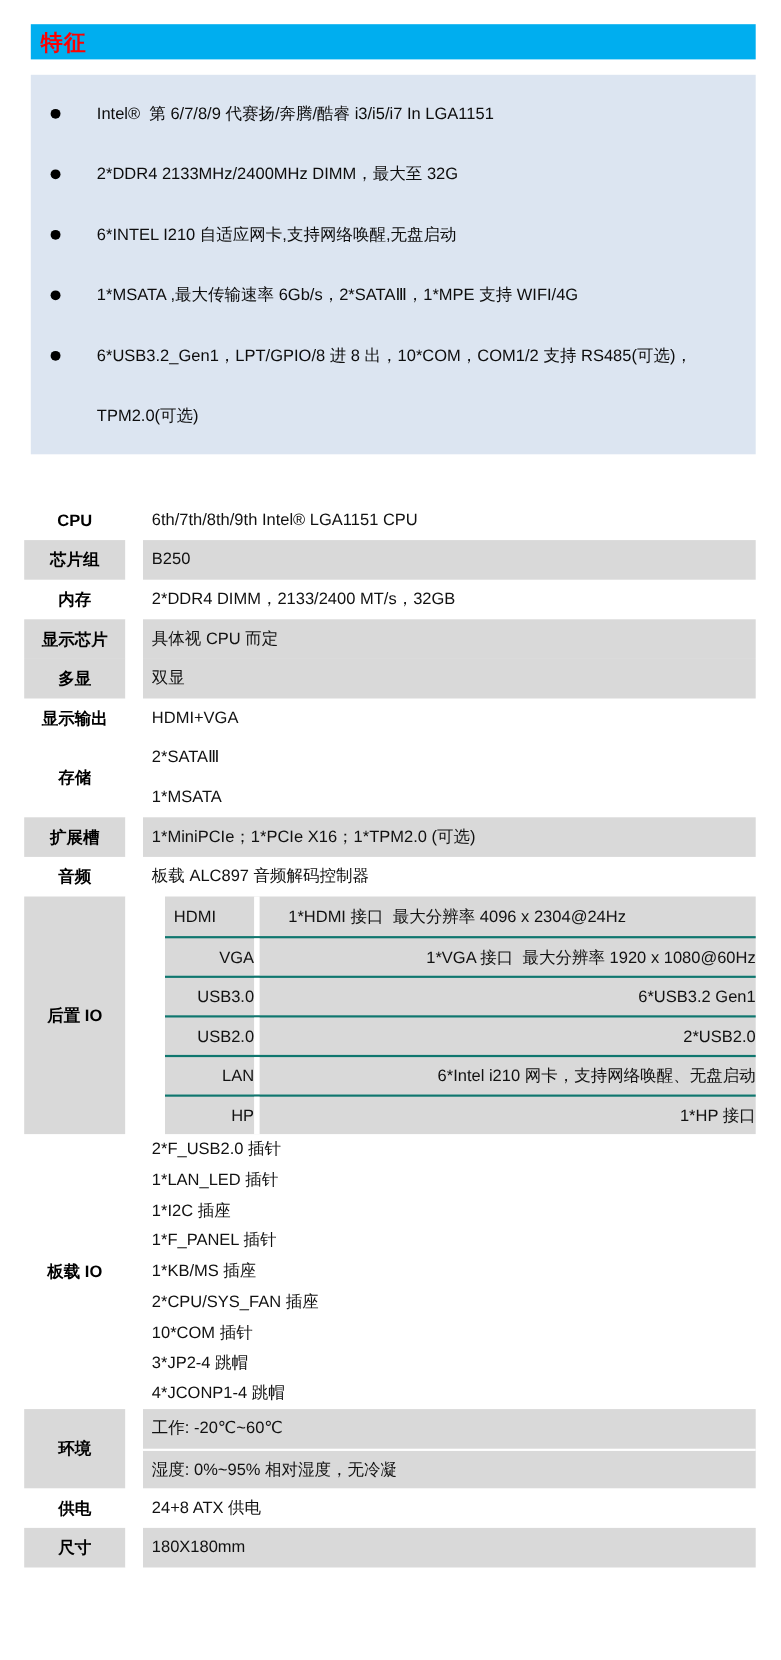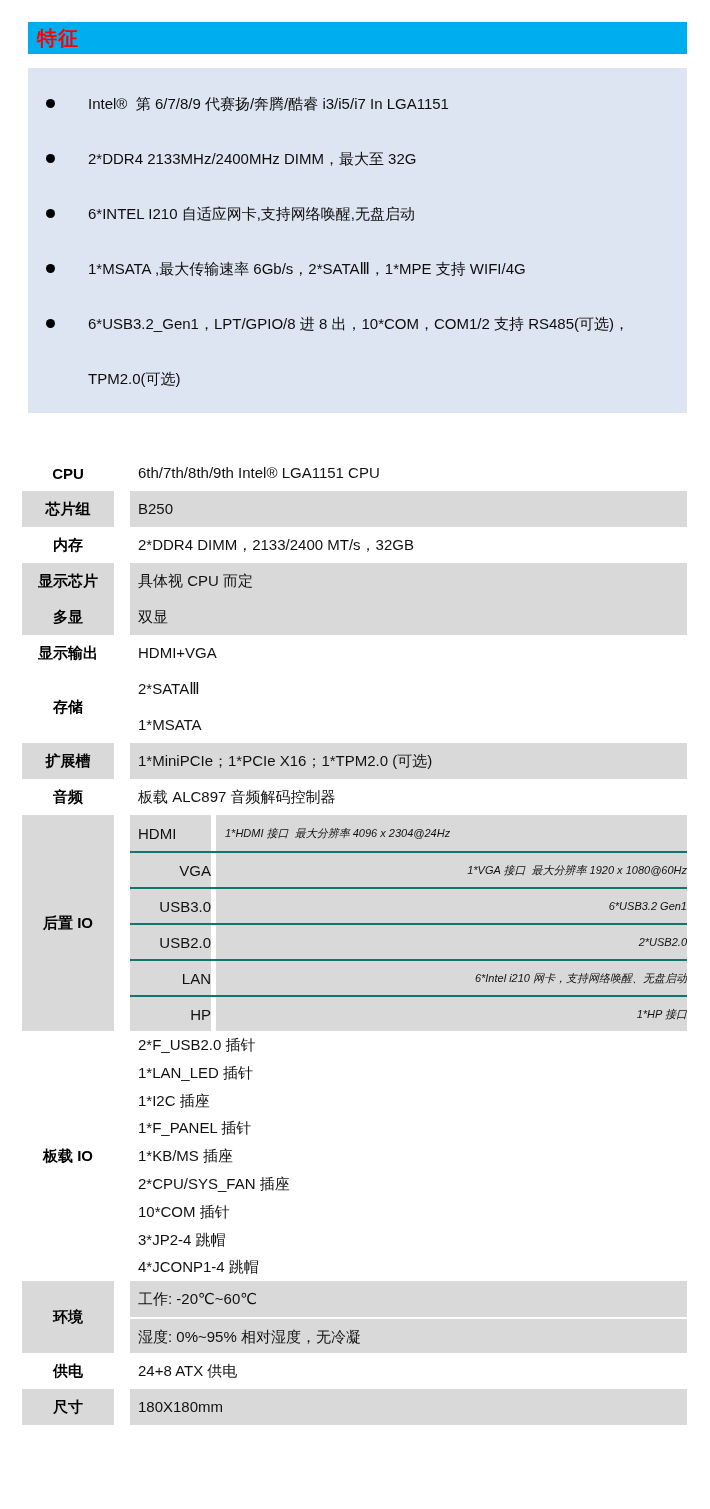--- a/index.html
+++ b/index.html
@@ -43,25 +43,25 @@
   .vline{
     font-size:15px;line-height:36px;height:36px;box-sizing:border-box;
     padding-left:8px;white-space:pre-wrap;overflow:hidden;
   }
   .row.compact .vline{line-height:27.8px;height:27.8px;}
   .row.shaded .lbl,.row.shaded .val,.row.shaded .sub{background:#D9D9D9;}
   .row.shaded .val .vline.sep{border-top:2px solid #fff;}
 
   
   .subwrap{flex:1;display:flex;flex-direction:column;min-width:0;}
-  .sub{display:flex;height:36px;box-sizing:border-box;align-items:center;min-width:0;}
+  .sub{display:flex;height:36px;box-sizing:border-box;align-items:center;min-width:0;margin-left:20px;}
   .sub + .sub{border-top:2px solid #0f766e;text-align:right;}
   .slbl{width:73px;flex:0 0 73px;padding-left:8px;font-size:15px;}
   .sgap{width:5px;flex:0 0 5px;background:#fff;align-self:stretch;}
-  .sval{flex:1;padding-left:9px;font-size:11px;white-space:pre-wrap;overflow:hidden;font-style:italic;}
+  .sval{flex:1;padding-left:26px;font-size:15px;white-space:pre-wrap;overflow:hidden;}
 </style>
 </head>
 <body>
 
 <div id="page">
 
   <div id="header-bar">
     <span class="title">特征</span>
   </div>
 

